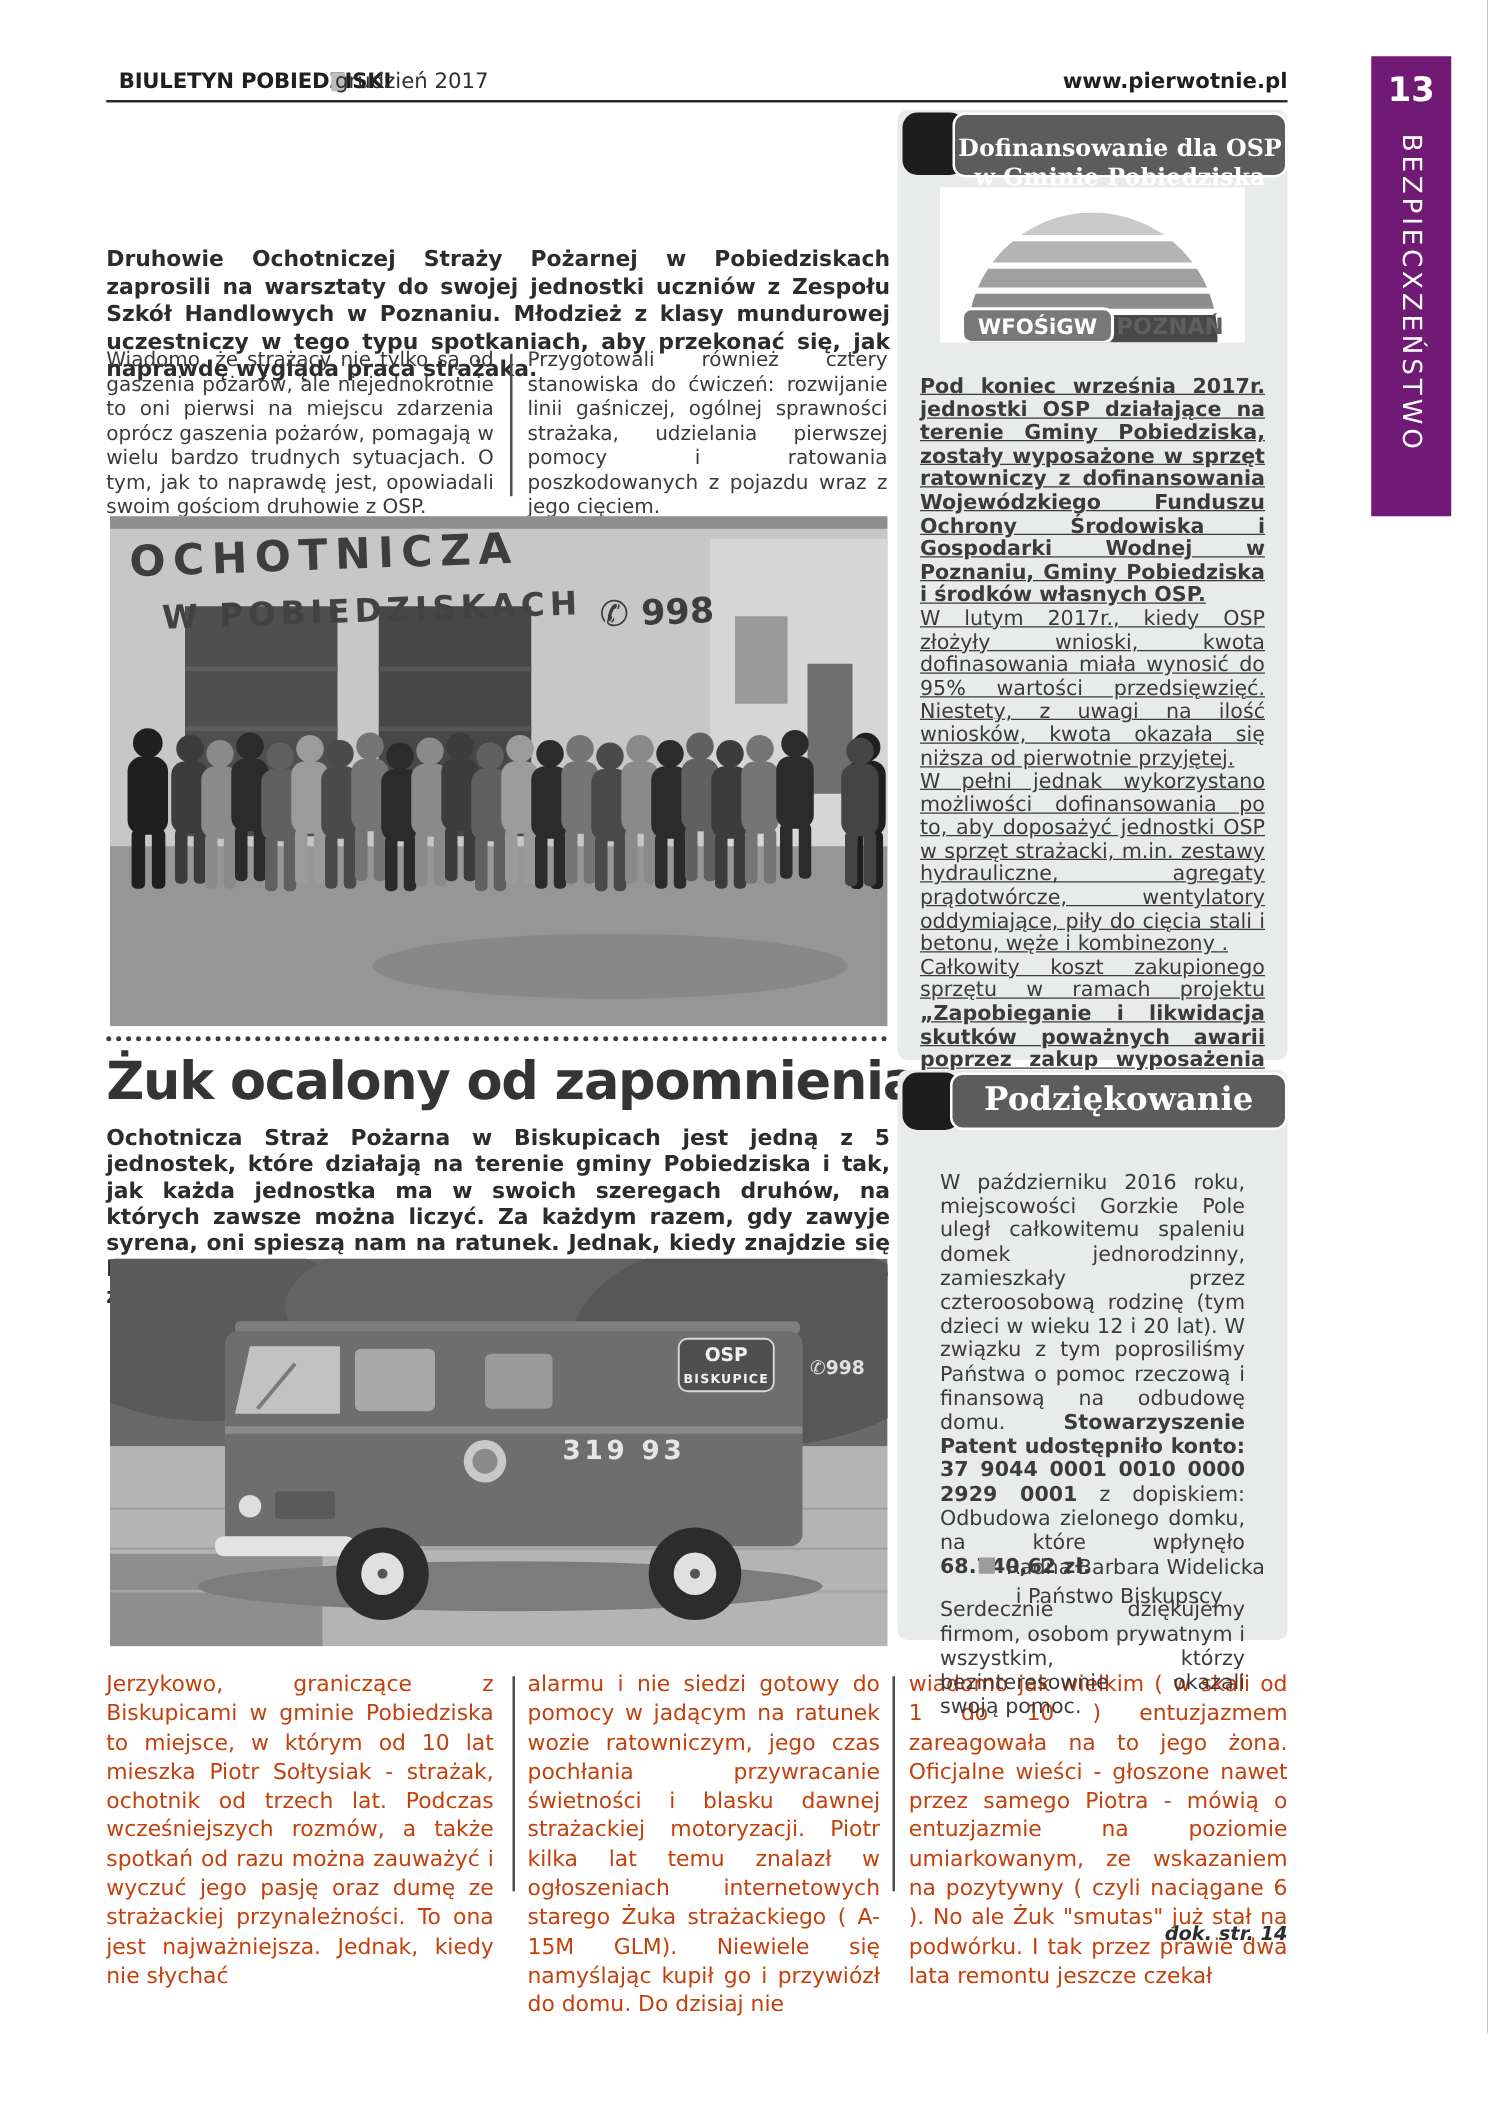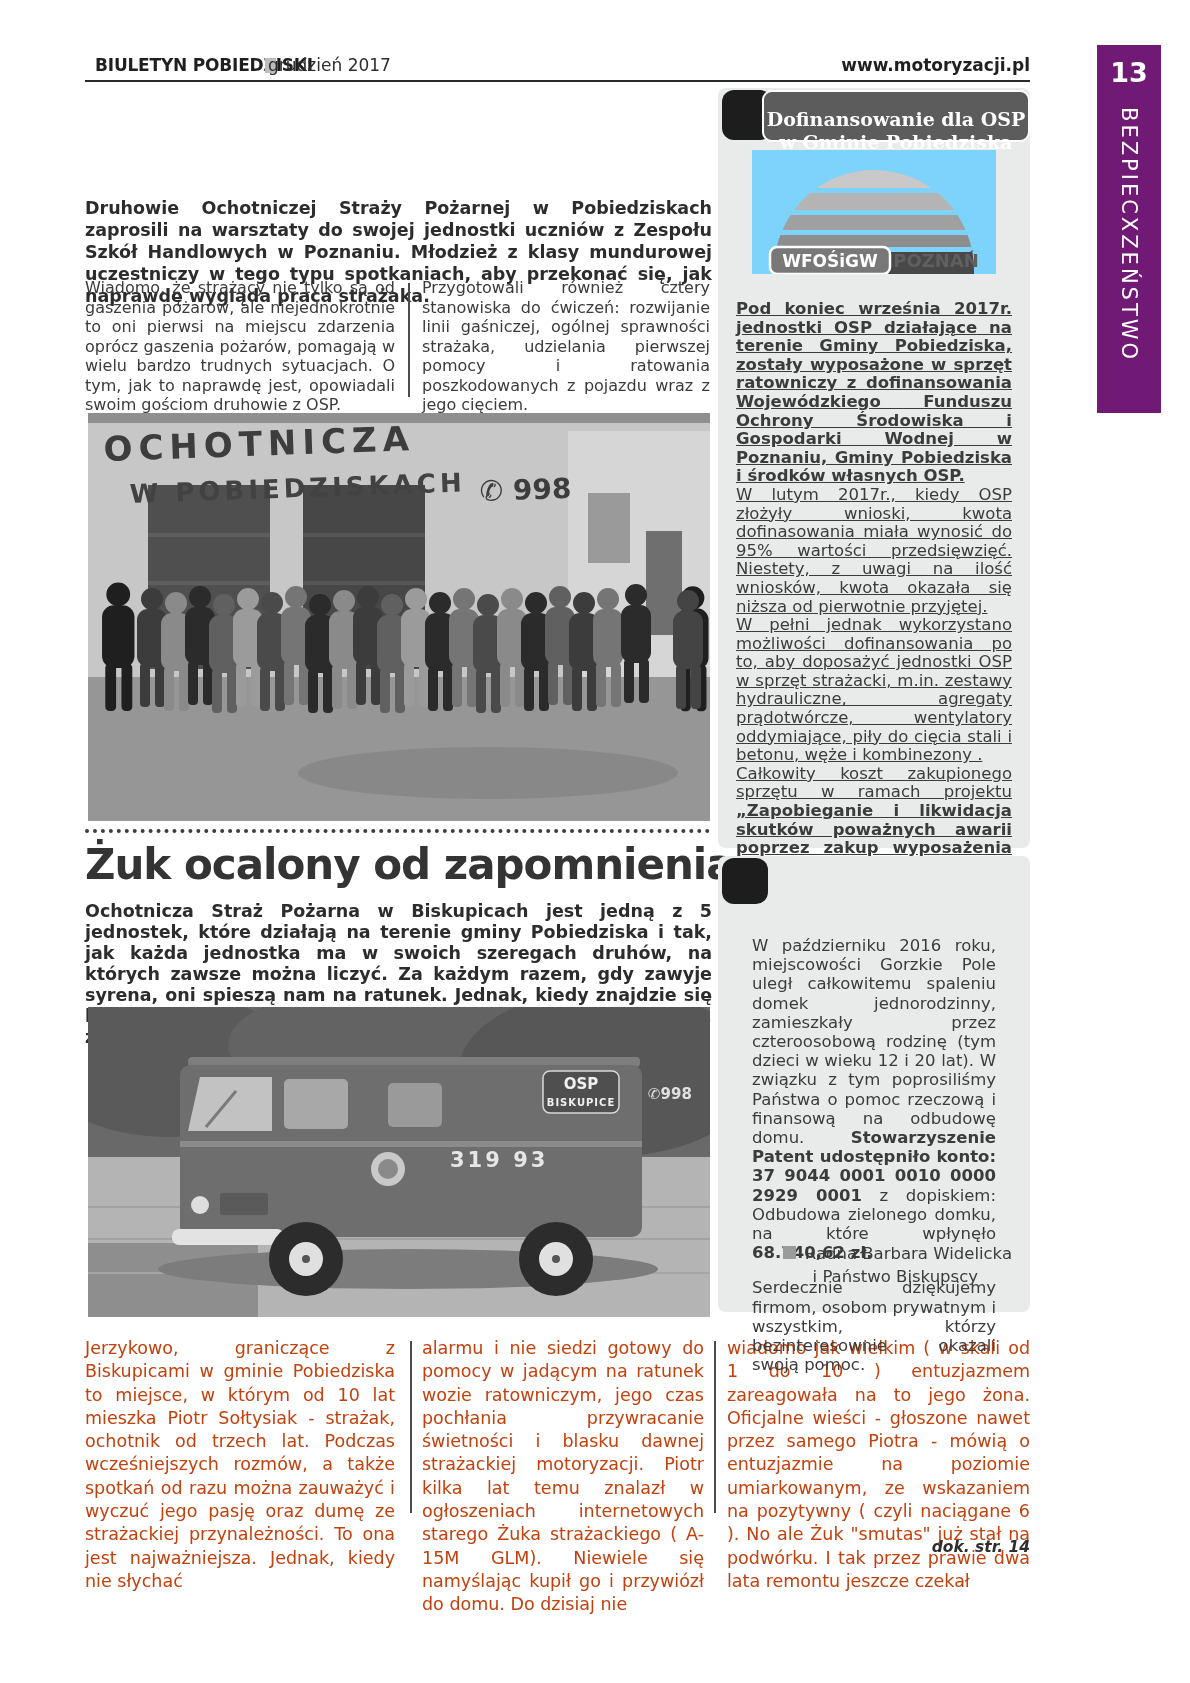--- a/index.html
+++ b/index.html
@@ -54,40 +54,40 @@
   .sbox1{top:88px;height:760px;}
   .sbox2{top:856px;height:456px;}
   .badge-square{background:#1d1d1d;border-radius:12px;}
   .bsq1{left:4px;top:2px;width:50px;height:50px;}
   .badge-bar{background:#5c5c5c;border-radius:10px;border:2px solid #fff;color:#fff;
              font-family:"DejaVu Serif",serif;font-weight:bold;text-align:center;box-sizing:border-box;}
   .bbar1{left:44px;top:2px;width:268px;height:52px;font-size:19px;line-height:23px;padding-top:16px;}
   .bsq2{left:4px;top:2px;width:46px;height:46px;}
   .bbar2{left:42px;top:2px;width:270px;height:46px;font-size:26px;line-height:40px;}
 
-  .logo-box{left:34px;top:62px;width:244px;height:124px;background:#7dd3fc;}
+  .logo-box{left:34px;top:62px;width:244px;height:124px;background:#ffffff;}
   .sb1-text{left:18px;top:212px;width:276px;font-size:16.5px;line-height:18.6px;text-align:justify;text-decoration:underline;}
   .sb1-text p{margin:0;}
   .sb2-text{left:18px;top:64px;width:276px;font-size:16.5px;line-height:19.2px;text-align:justify;}
   .sb2-text p{margin:16px;}
   .bold{font-weight:bold;}
   .sig{left:18px;top:386px;width:276px;font-size:16.5px;line-height:23px;text-align:right;color:#3b3b3b;}
   .sig-bullet{display:inline-block;width:13px;height:13px;background:#9b9b9b;margin-right:9px;
               vertical-align:baseline;}
   .sig-line2{margin-right:34px;}
 </style>
 </head>
 <body>
 
 <div class="page">
 
   <div class="abs masthead">BIULETYN POBIEDZISKI</div>
   <div class="abs issue-square"></div>
   <div class="abs issue">grudzień 2017</div>
-  <div class="abs site">www.motoryzacji.pl</div>
+  <div class="abs site">www.pierwotnie.pl</div>
   <div class="abs head-rule"></div>
 
   <div class="abs side-tab">
     <div class="page-num">13</div>
     <div class="section-vert">BEZPIECXZEŃSTWO</div>
   </div>
 
   <div class="abs lead1">Druhowie Ochotniczej Straży Pożarnej w Pobiedziskach zaprosili na warsztaty do swojej jednostki uczniów z Zespołu Szkół Handlowych w Poznaniu. Młodzież z klasy mundurowej  uczestniczy w tego typu spotkaniach, aby przekonać się, jak naprawdę wygląda praca strażaka.</div>
   <div class="abs a1col a1c1">Wiadomo, że strażacy nie tylko są od gaszenia pożarów, ale niejednokrotnie to oni pierwsi na miejscu zdarzenia oprócz gaszenia pożarów, pomagają w wielu bardzo trudnych sytuacjach. O tym, jak to naprawdę jest, opowiadali swoim gościom druhowie z OSP.</div>
   <div class="abs a1col a1c2">Przygotowali również cztery stanowiska do ćwiczeń: rozwijanie linii gaśniczej, ogólnej sprawności strażaka, udzielania pierwszej pomocy i ratowania poszkodowanych z pojazdu  wraz z jego cięciem.</div>
@@ -232,20 +232,21 @@
     <div class="abs sb1-text">
       <p class="bold">Pod koniec września 2017r. jednostki OSP działające na terenie Gminy Pobiedziska, zostały wyposażone w sprzęt ratowniczy z dofinansowania Wojewódzkiego Funduszu Ochrony Środowiska i Gospodarki Wodnej w Poznaniu, Gminy Pobiedziska i środków własnych OSP.</p>
       <p>W lutym 2017r., kiedy OSP złożyły wnioski, kwota dofinasowania miała wynosić do 95% wartości przedsięwzięć. Niestety, z uwagi na ilość wniosków,  kwota  okazała się niższa od pierwotnie przyjętej.</p>
       <p>W pełni jednak wykorzystano możliwości dofinansowania po to, aby doposażyć jednostki OSP w sprzęt strażacki, m.in. zestawy hydrauliczne, agregaty prądotwórcze, wentylatory oddymiające, piły do cięcia stali i betonu, węże i kombinezony .</p>
       <p><span>Całkowity koszt zakupionego sprzętu w ramach projektu</span> <span class="bold">„Zapobieganie i likwidacja skutków poważnych awarii poprzez zakup wyposażenia ratowniczego" wyniósł  ok. 428 tys. zł.</span></p>
     </div>
   </div>
 
   <div class="abs sbox sbox2">
     <div class="abs badge-square bsq2"></div>
+    <div class="abs badge-bar bbar2">Podziękowanie</div>
     <div class="abs sb2-text">
       <p><span>W październiku 2016 roku, miejscowości Gorzkie Pole uległ całkowitemu spaleniu domek jednorodzinny, zamieszkały przez czteroosobową rodzinę  (tym dzieci w wieku 12 i 20 lat). W związku z tym poprosiliśmy Państwa o pomoc rzeczową i finansową  na  odbudowę domu. </span><span class="bold">Stowarzyszenie Patent udostępniło konto: 37  9044  0001 0010  0000  2929  0001</span><span> z dopiskiem: Odbudowa zielonego domku, na które wpłynęło </span><span class="bold">68.740,62 zł.</span></p>
       <p>Serdecznie dziękujemy firmom, osobom prywatnym i wszystkim, którzy bezinteresownie okazali swoją pomoc.</p>
     </div>
     <div class="abs sig">
       <div><span class="sig-bullet"></span><span>Radna Barbara Widelicka</span></div>
       <div class="sig-line2">i Państwo Biskupscy</div>
     </div>
   </div>
 

